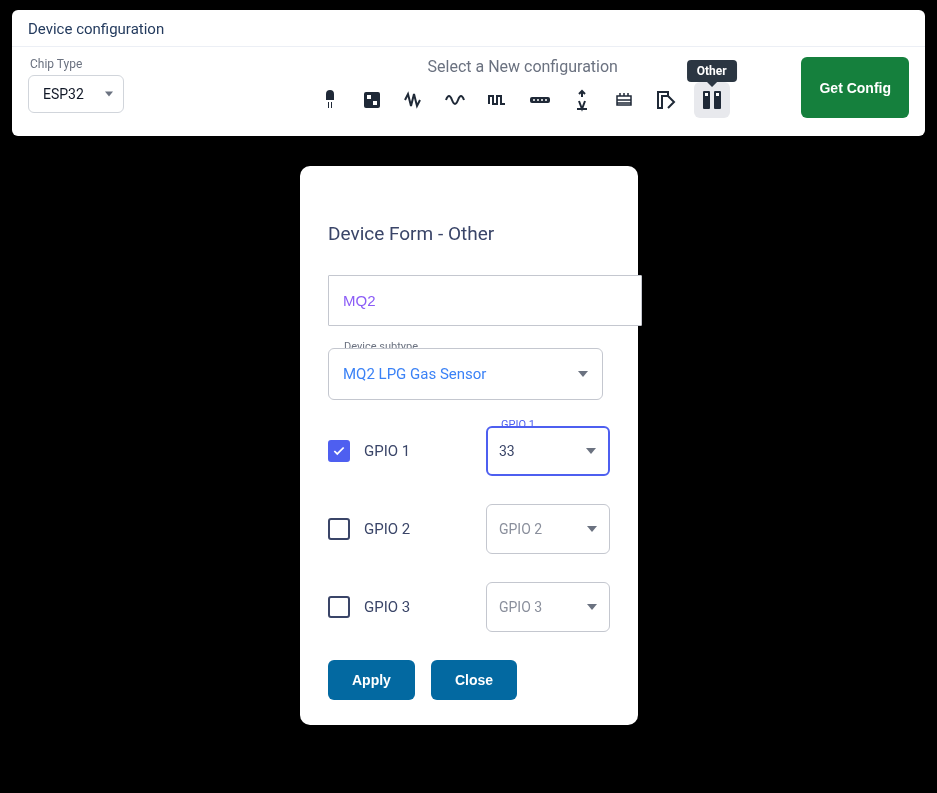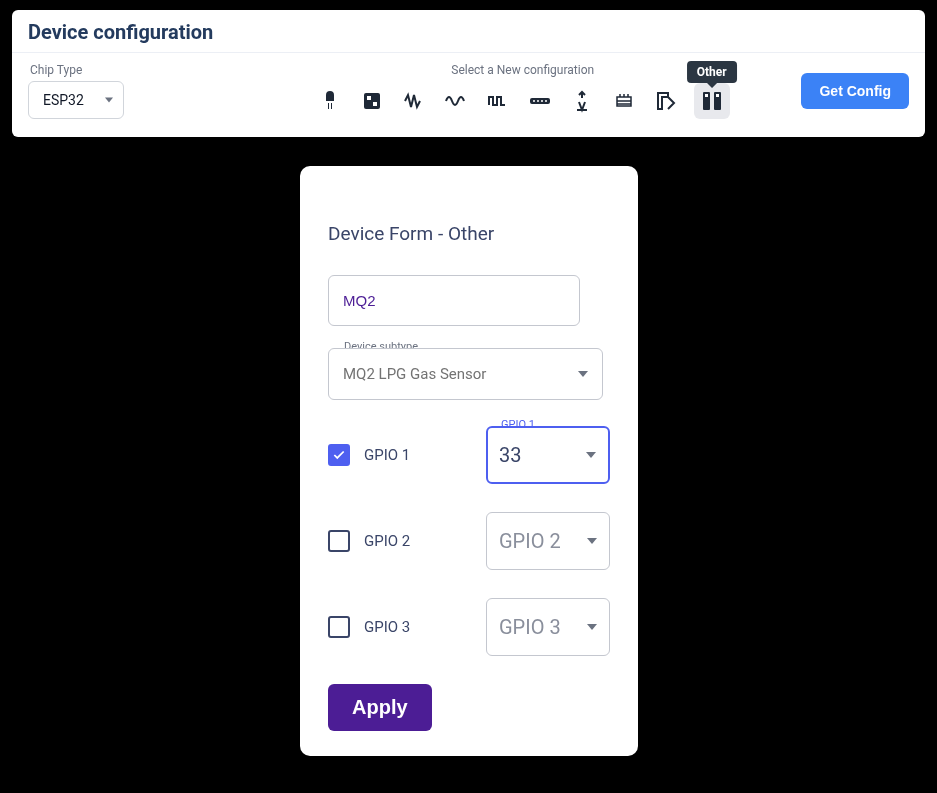--- a/index.html
+++ b/index.html
@@ -12,29 +12,28 @@
     }
     .panel {
       background: #fff;
       border-radius: 6px;
       margin: 10px 12px 0 12px;
       padding: 0;
       box-shadow: 0 1px 4px rgba(0,0,0,0.4);
       position: relative;
     }
     .panel-title {
-      font-size: 20px;
-      font-weight: 700;
+      font-size: 15px;
+      font-weight: 400;
       color: #243b5e;
       padding: 10px 16px 8px 16px;
       border-bottom: 1px solid #eceff5;
     }
     .panel-body {
       display: flex;
-      align-items: center;
       padding: 10px 16px 18px 16px;
       position: relative;
     }
     .chip-col { display: flex; flex-direction: column; }
     .chip-label {
       font-size: 12px;
       color: #6b7280;
       margin: 0 0 4px 2px;
     }
     .chip-select {
@@ -61,21 +60,21 @@
       border-top: 5px solid #6b7280;
     }
     .center-col {
       flex: 1;
       display: flex;
       flex-direction: column;
       align-items: center;
       margin-left: 120px;
     }
     .select-label {
-      font-size: 12px;
+      font-size: 16px;
       color: #6b7280;
       margin-bottom: 6px;
     }
     .icon-row {
       display: flex;
       align-items: center;
       gap: 14px;
       font-weight: bold;
     }
     .icon-btn {
@@ -112,21 +111,21 @@
       position: absolute;
       bottom: -5px;
       left: 50%;
       transform: translateX(-50%);
       border-left: 5px solid transparent;
       border-right: 5px solid transparent;
       border-top: 5px solid #2b3642;
     }
     .sel-wrap { position: relative; }
     .get-config-btn {
-      background: #3b82f6;
+      background: #15803d;
       color: #fff;
       border: none;
       border-radius: 6px;
       padding: 10px 18px;
       font-size: 14px;
       font-weight: 600;
       cursor: pointer;
       margin-left: auto;
     }
 
@@ -141,26 +140,26 @@
       box-shadow: 0 4px 20px rgba(0,0,0,0.3);
     }
     .modal-title {
       font-size: 19px;
       color: #3a4568;
       font-weight: 400;
       margin-bottom: 30px;
       margin-top: 31px;
     }
     .text-input {
-      width: 252px;
+      width: 314px;
       border: 1px solid #c4c7cf;
-      border-radius: 6px;
+      border-radius: 1px;
       padding: 16px 14px;
       font-size: 15px;
-      color: #4c1d95;
+      color: #8b5cf6;
       margin-bottom: 22px;
       outline: none;
     }
     .fieldset {
       position: relative;
       width: 275px;
       margin-bottom: 26px;
     }
     .fieldset-legend {
       position: absolute;
@@ -170,21 +169,21 @@
       padding: 0 6px;
       font-size: 11px;
       color: #6b7280;
     }
     .select-box {
       width: 100%;
       border: 1px solid #c4c7cf;
       border-radius: 6px;
       padding: 16px 14px;
       font-size: 15px;
-      color: #737373;
+      color: #3b82f6;
       cursor: pointer;
       position: relative;
       background: #fff;
     }
     .select-box .caret {
       position: absolute;
       right: 14px;
       top: 50%;
       transform: translateY(-50%);
       width: 0; height: 0;
@@ -232,21 +231,21 @@
       background: #fff;
       padding: 0 5px;
       font-size: 11px;
       color: #4e5ff0;
     }
     .gpio-select {
       width: 100%;
       border: 1px solid #c4c7cf;
       border-radius: 6px;
       padding: 16px 12px;
-      font-size: 20px;
+      font-size: 14px;
       color: #3a4568;
       cursor: pointer;
       position: relative;
       background: #fff;
     }
     .gpio-select.active { border: 2px solid #4e5ff0; padding: 15px 11px; }
     .gpio-select.placeholder { color: #8a8f9c; }
     .gpio-select .caret {
       position: absolute;
       right: 12px;
@@ -256,26 +255,26 @@
       border-left: 5px solid transparent;
       border-right: 5px solid transparent;
       border-top: 6px solid #6b7280;
     }
     .modal-actions {
       display: flex;
       gap: 16px;
       margin-top: 8px;
     }
     .btn-primary {
-      background: #4c1d95;
+      background: #0369a1;
       color: #fff;
       border: none;
       border-radius: 6px;
       padding: 12px 24px;
-      font-size: 20px;
+      font-size: 14px;
       font-weight: 600;
       cursor: pointer;
     }
   </style>
 </head>
 <body>
 
 <div class="panel">
   <div class="panel-title">Device configuration</div>
   <div class="panel-body">
@@ -406,14 +405,15 @@
     <div class="gpio-select-wrap">
       <div class="gpio-select placeholder">
         <span>GPIO 3</span>
         <span class="caret"></span>
       </div>
     </div>
   </div>
 
   <div class="modal-actions">
     <button class="btn-primary">Apply</button>
+    <button class="btn-primary">Close</button>
   </div>
 </div>
 
 </body></html>

